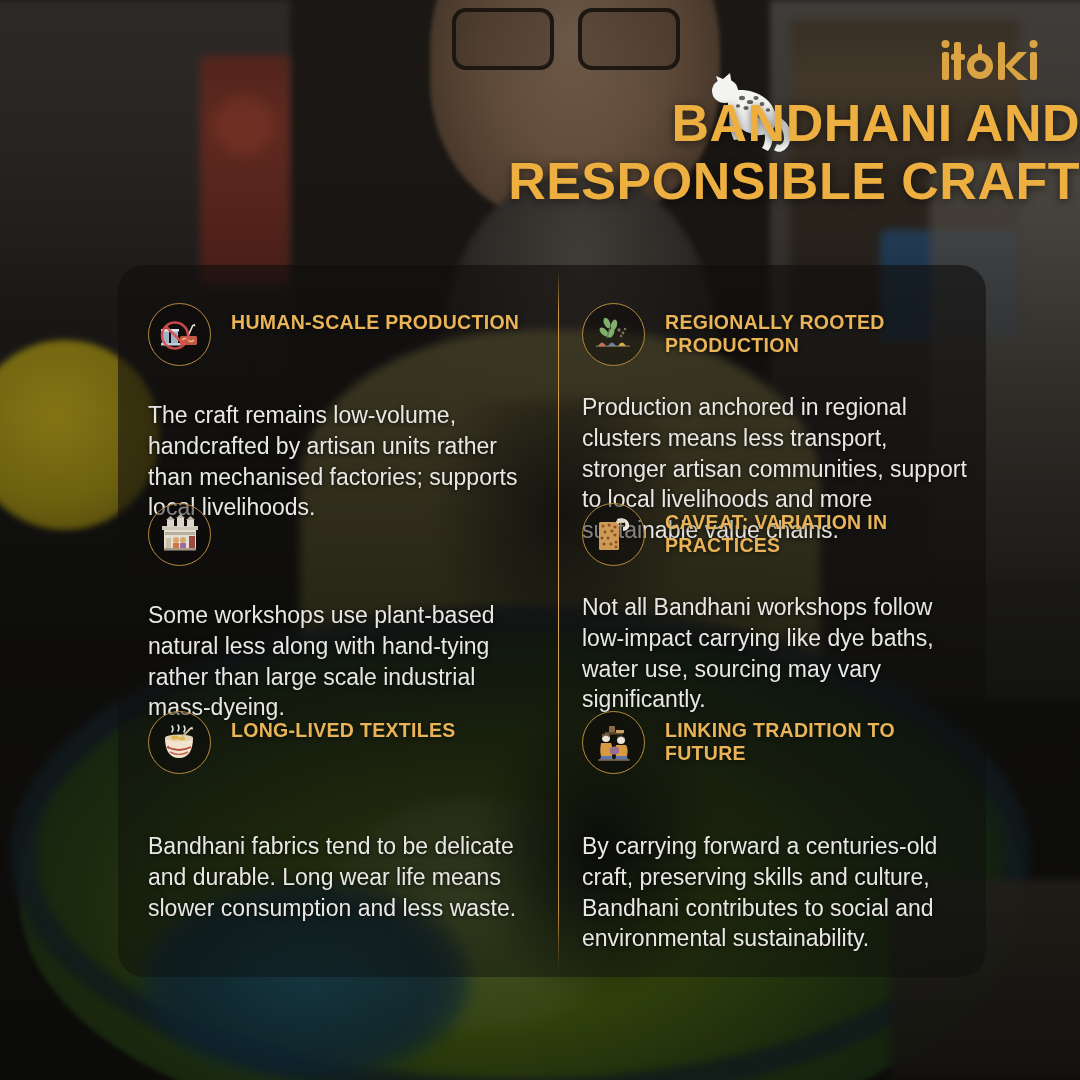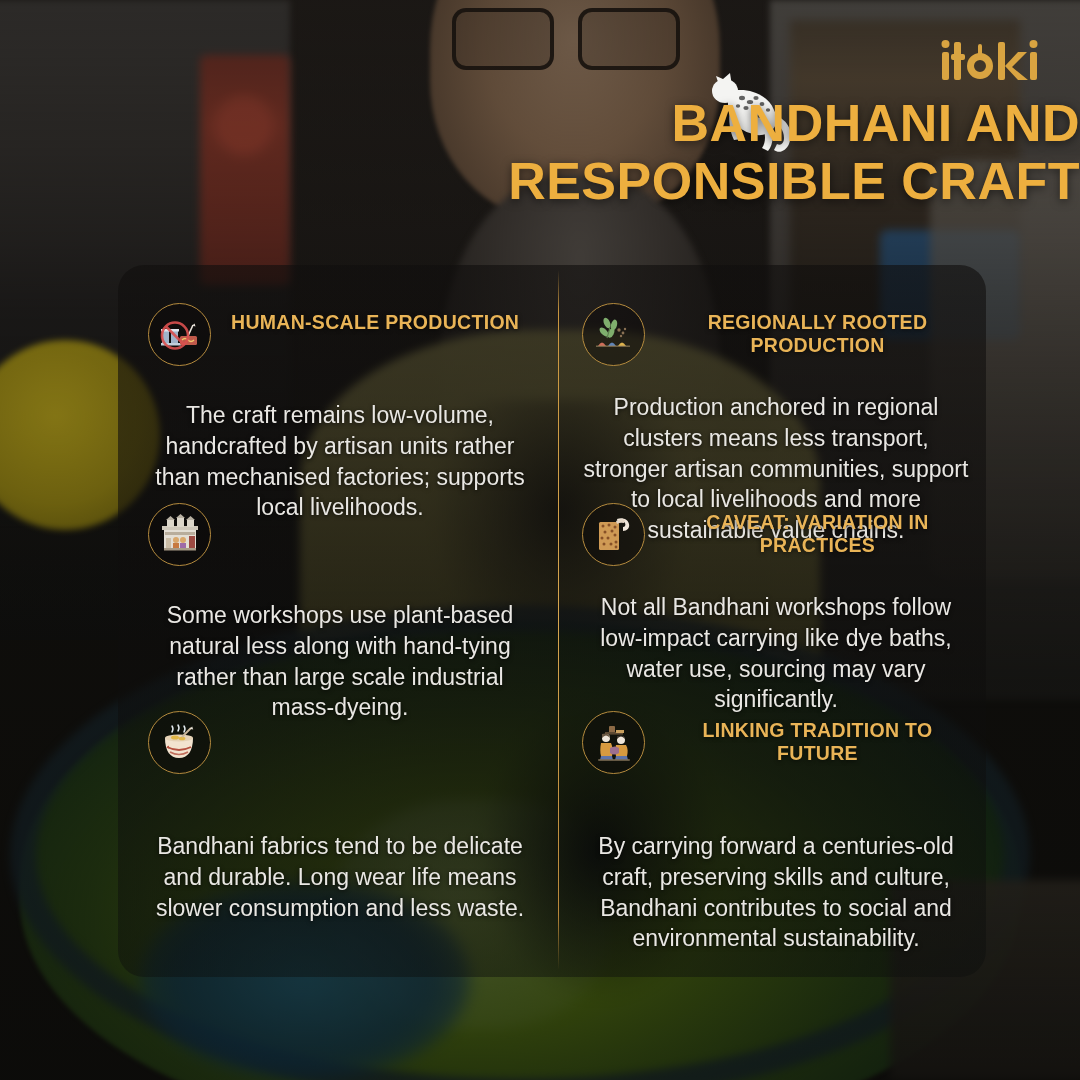--- a/index.html
+++ b/index.html
@@ -167,21 +167,21 @@
     background:linear-gradient(180deg,rgba(201,150,63,0) 0%,#c9963f 6%,#d6a54f 50%,#b8873a 92%,rgba(184,135,58,0) 100%);
   }
 
   
   #grid {
     position:absolute; left:118px; top:265px; width:868px; height:712px;
     display:grid;
     grid-template-columns:440px 428px;
     grid-template-rows:200px 208px 1fr;
   }
-  .cell { position:relative; padding:0;text-align:center; }
+  .cell { position:relative; padding:0; }
   .cell.left  { padding:38px 26px 0 30px; }
   .cell.right { padding:38px 16px 0 24px; }
 
   .head-row { display:flex; align-items:flex-start; gap:20px; }
 
   .icon-circle {
     flex:0 0 auto; width:63px; height:63px; border-radius:50%;
     border:1.4px solid #b58b3e;
     background:rgba(10,9,8,.45);
     display:flex; align-items:center; justify-content:center;
@@ -410,20 +410,21 @@
           <ellipse cx="21" cy="17" rx="14" ry="3.4" fill="#e5d2b6"></ellipse>
           <ellipse cx="17" cy="16.5" rx="4" ry="2" fill="#e0b648"></ellipse>
           <ellipse cx="24" cy="17.5" rx="3.4" ry="1.8" fill="#e0b648"></ellipse>
           <path d="M24 16 L33 7" stroke="#cbb89c" stroke-width="2" fill="none"></path>
           <path d="M31.6 7.8 l2.6 -2.2 l1 3 z" fill="#e7e1d6"></path>
           <path d="M9 26 q12 6 24 0" stroke="#b4503f" stroke-width="1.8" fill="none"></path>
           <path d="M11 24.6 l-2.4 1.6 l2.6 1.6 z" fill="#b4503f"></path>
           <path d="M12 31 q9 5 18 0" stroke="#b4503f" stroke-width="1.6" fill="none" opacity=".8"></path>
         </svg>
       </div>
+      <div class="item-title">LONG-LIVED TEXTILES</div>
     </div>
     <p class="item-body">Bandhani fabrics tend to be delicate and durable. Long wear life means slower consumption and less waste.</p>
   </div>
 
   <div class="cell right row3">
     <div class="head-row">
       <div class="icon-circle">
         <svg width="44" height="44" viewBox="0 0 44 44" aria-hidden="true">
           <rect x="17" y="5" width="6" height="7" rx="1" fill="#8c6a46"></rect>
           <rect x="13" y="11" width="18" height="2.6" fill="#5d4a33"></rect>

